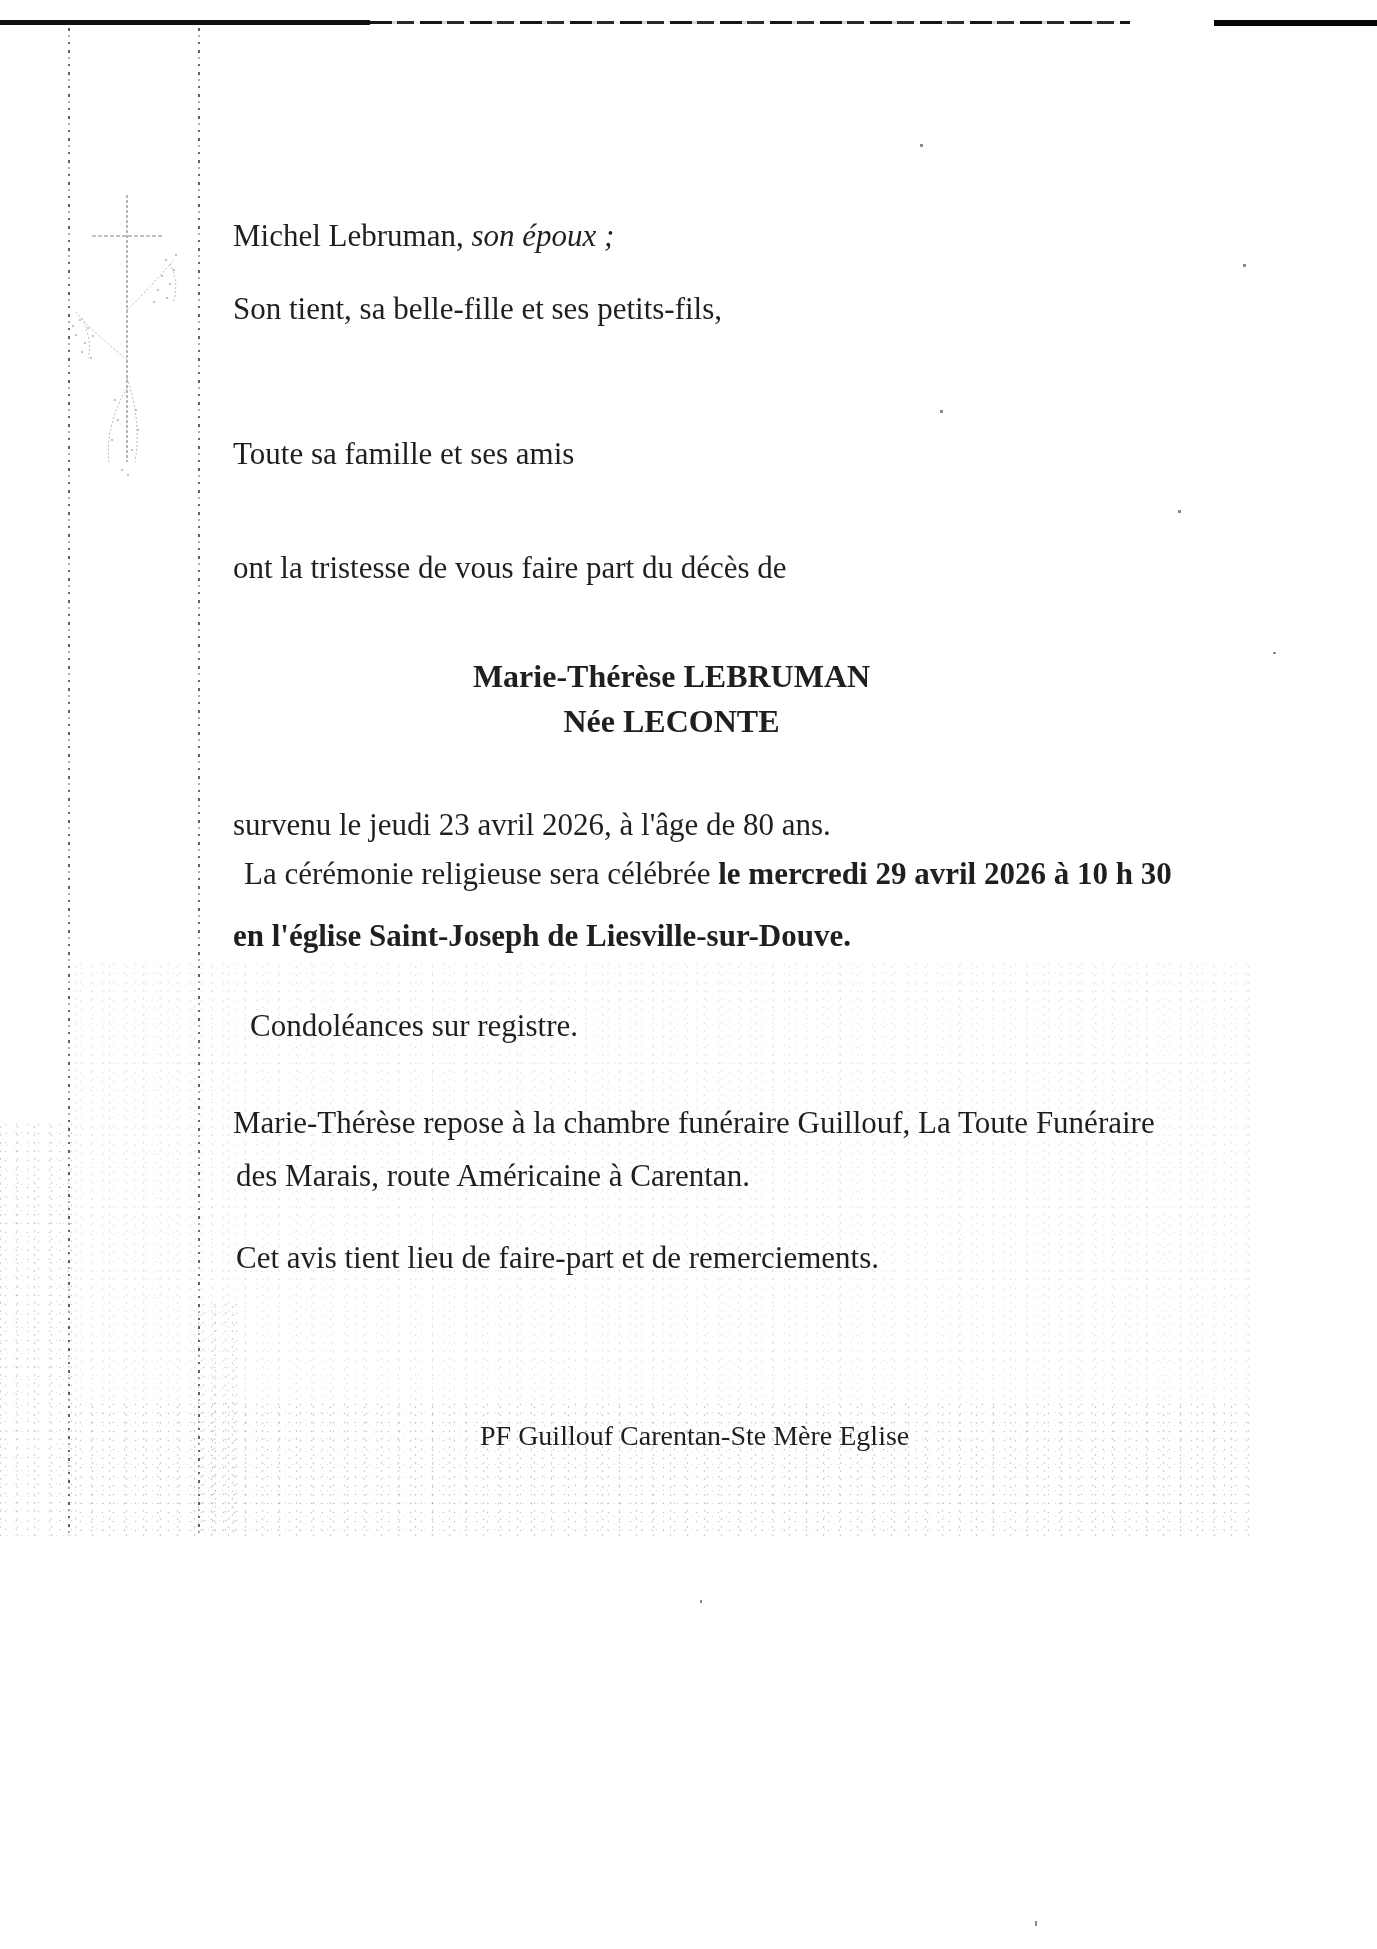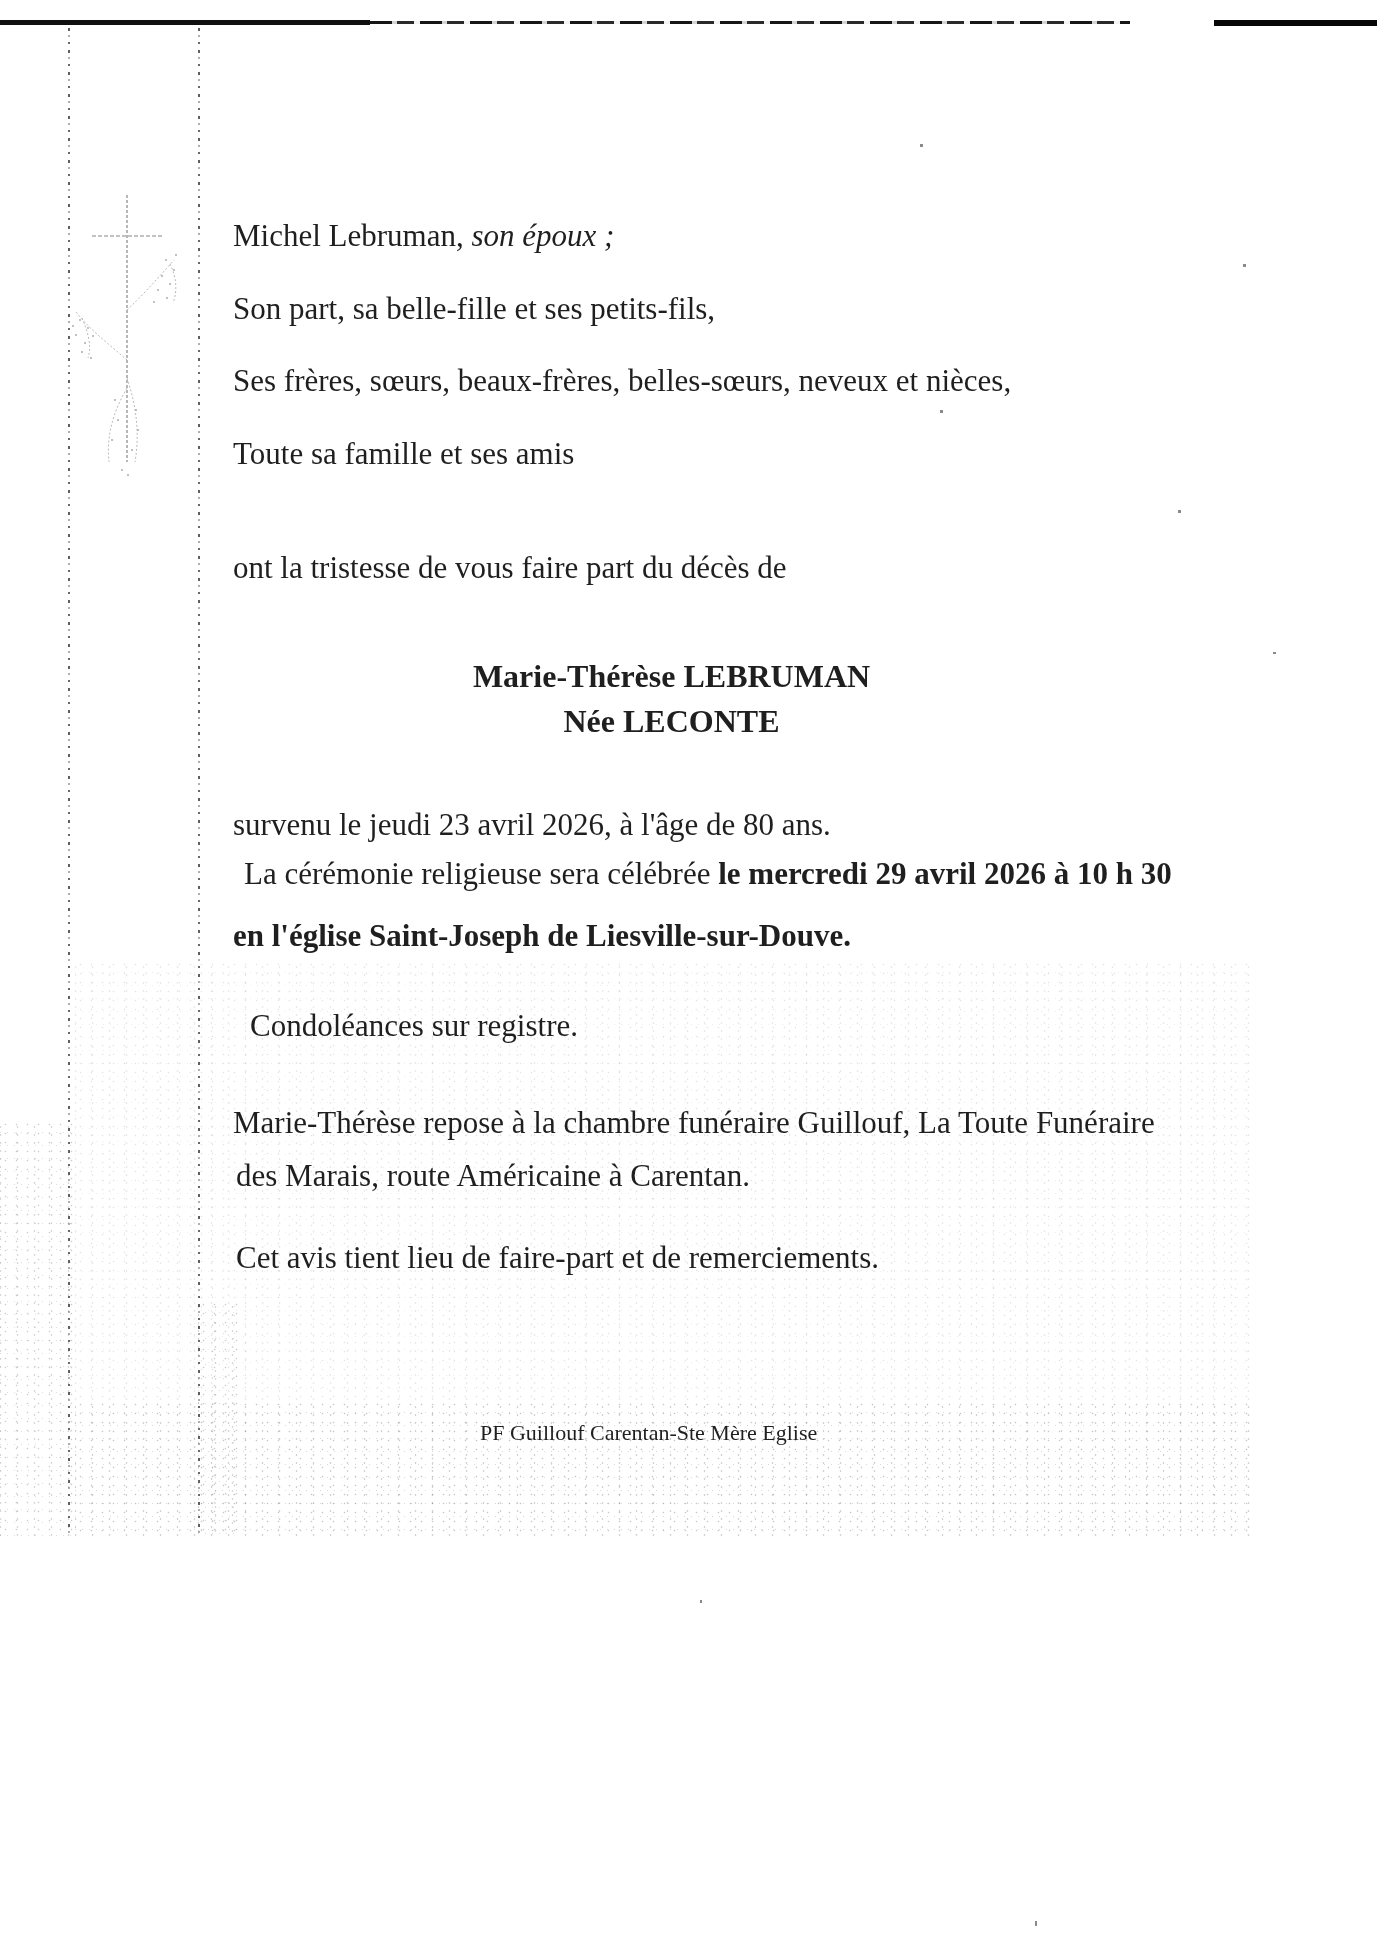--- a/index.html
+++ b/index.html
@@ -17,21 +17,21 @@
     font-size:31px;
     line-height:1;
     white-space:nowrap;
     color:#1f1f1f;
   }
   .italic{font-style:italic;}
   .bold{font-weight:bold;}
   .center-block{
     left:233px;width:877px;text-align:center;
   }
-  .footer-line{font-size:22px;text-align:center;}
+  .footer-line{font-size:28px;text-align:center;}
   
   .scan-bar{position:absolute;}
   .bar-left{left:0;top:0;width:370px;height:5px;background:#101010;}
   .bar-mid{left:370px;top:1px;width:760px;height:3px;
     background:repeating-linear-gradient(90deg,#161616 0 22px,rgba(22,22,22,.18) 22px 27px,#2a2a2a 27px 44px,rgba(22,22,22,.05) 44px 50px);}
   .bar-right{left:1214px;top:0;width:163px;height:6px;background:#060606;}
   
   .fold-line{
     position:absolute;top:8px;height:1508px;width:2px;
     background-image:repeating-linear-gradient(180deg,
@@ -109,22 +109,21 @@
     </g>
   </svg>
 
   <div class="speckle" style="left:75px;top:940px;width:1175px;height:440px;opacity:.45;"></div>
   <div class="speckle" style="left:75px;top:1380px;width:1175px;height:136px;opacity:.95;"></div>
   <div class="speckle" style="left:0;top:1100px;width:75px;height:416px;opacity:.85;"></div>
   <div class="speckle" style="left:198px;top:1280px;width:40px;height:236px;opacity:.85;"></div>
 
   <div class="txt" style="left:233px;top:200px;"><span>Michel Lebruman, </span><span class="italic">son époux ;</span></div>
 
-  <div class="txt" style="left:233px;top:273px;">Son part, sa belle-fille et ses petits-fils,</div>
-  <div class="txt" style="left:233px;top:345px;">Ses frères, sœurs, beaux-frères, belles-sœurs, neveux et nièces,</div>
+  <div class="txt" style="left:233px;top:273px;">Son tient, sa belle-fille et ses petits-fils,</div>
   <div class="txt" style="left:233px;top:418px;">Toute sa famille et ses amis</div>
 
   <div class="txt" style="left:233px;top:532px;">ont la tristesse de vous faire part du décès de</div>
 
   <div class="txt bold center-block" style="top:640px;font-size:32px;">Marie-Thérèse LEBRUMAN</div>
   <div class="txt bold center-block" style="top:685px;font-size:32px;">Née LECONTE</div>
 
   <div class="txt" style="left:233px;top:789px;">survenu le jeudi 23 avril 2026, à l'âge de 80 ans.</div>
 
   <div class="txt" style="left:244px;top:838px;"><span>La cérémonie religieuse sera célébrée </span><span class="bold">le mercredi 29 avril 2026 à 10 h 30</span></div>

